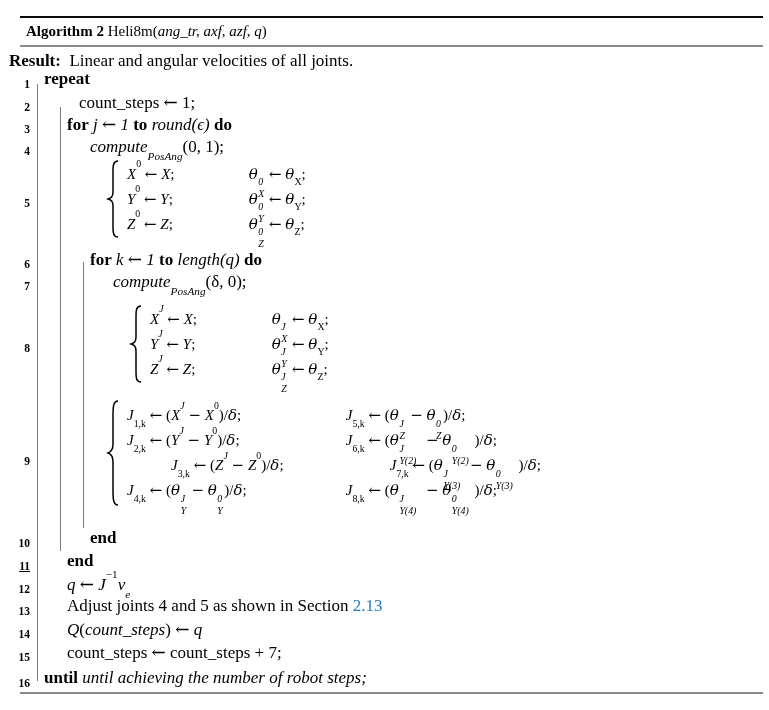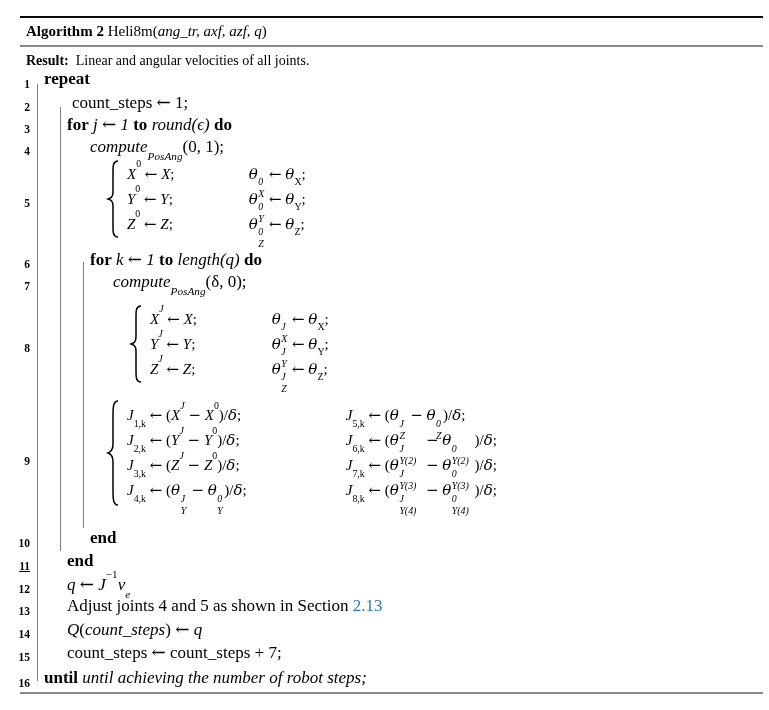--- a/index.html
+++ b/index.html
@@ -43,23 +43,23 @@
     font-size: 15px;
     line-height: 24px;
     white-space: nowrap;
   }
   .title-line .kw { font-weight: bold; }
   .title-line .fname { font-weight: normal; }
   .title-line .arg  { font-style: italic; }
 
   .result-line {
     position: absolute;
-    left: 26px;
+    left: 9px;
     top: 49px;
-    font-size: 14px;
+    font-size: 17px;
     line-height: 23px;
     white-space: nowrap;
   }
   .result-line .lbl { font-weight: bold; }
 
   
   .guide {
     position: absolute;
     width: 1.3px;
     background: #7d7d7d;
@@ -176,21 +176,21 @@
   <div class="guide" style="left:60px;  top:107px; height:444px;"></div>
   <div class="guide" style="left:83px;  top:262px; height:266px;"></div>
 
   <div class="row" style="top:68px;">
     <span class="lineno" style="left:0px; top:5px;">1</span>
     <span class="code b" style="left:44px;">repeat</span>
   </div>
 
   <div class="row" style="top:91px;">
     <span class="lineno" style="left:0px; top:5px;">2</span>
-    <span class="code" style="left:72px;text-align:right;">
+    <span class="code" style="left:79px;text-align:right;">
       <span>count_steps</span>
       <span class="sym">←</span>
       <span>1;</span>
     </span>
   </div>
 
   <div class="row" style="top:113px;">
     <span class="lineno" style="left:0px; top:5px;">3</span>
     <span class="code" style="left:67px;">
       <span class="b">for</span>
@@ -366,21 +366,21 @@
           <span class="col2">
             <span class="mi">J</span><sub class="s">6,k</sub>
             <span class="sym">←</span>
             <span class="rm">(</span><span class="gk">θ</span><span class="updown wide"><span class="up it">J</span><span class="dn">Y(2)</span></span>
             <span class="sym">−</span>
             <span class="gk">θ</span><span class="updown wide"><span class="up rm">0</span><span class="dn">Y(2)</span></span><span class="rm">)</span><span class="rm">/</span><span class="gk">δ</span><span class="rm">;</span>
           </span>
         </span>
 
         <span class="mathrow">
-          <span class="col1" style="width:215px;">
+          <span class="col1" style="width:215px;margin-left:44px;">
             <span class="mi">J</span><sub class="s">3,k</sub>
             <span class="sym">←</span>
             <span class="rm">(</span><span class="mi">Z</span><sup class="s it">J</sup>
             <span class="sym">−</span>
             <span class="mi">Z</span><sup class="s rm">0</sup><span class="rm">)</span><span class="rm">/</span><span class="gk">δ</span><span class="rm">;</span>
           </span>
           <span class="col2">
             <span class="mi">J</span><sub class="s">7,k</sub>
             <span class="sym">←</span>
             <span class="rm">(</span><span class="gk">θ</span><span class="updown wide"><span class="up it">J</span><span class="dn">Y(3)</span></span>

